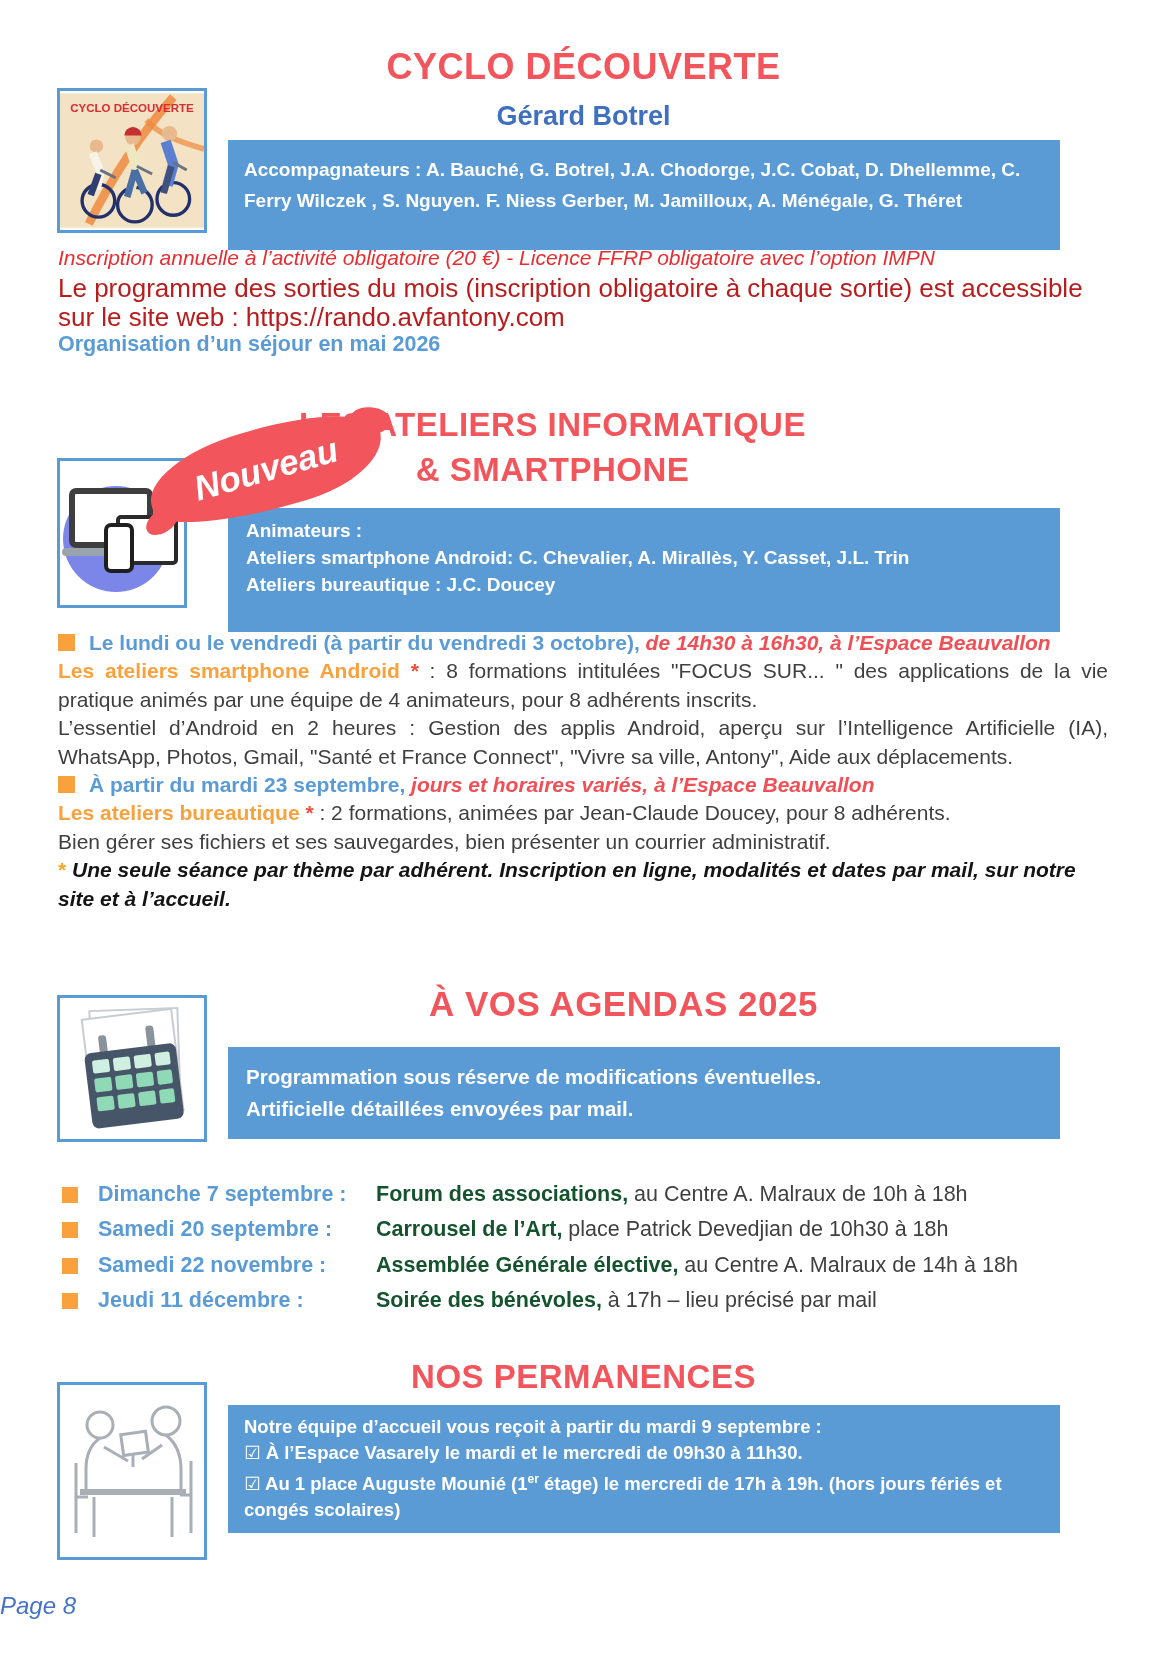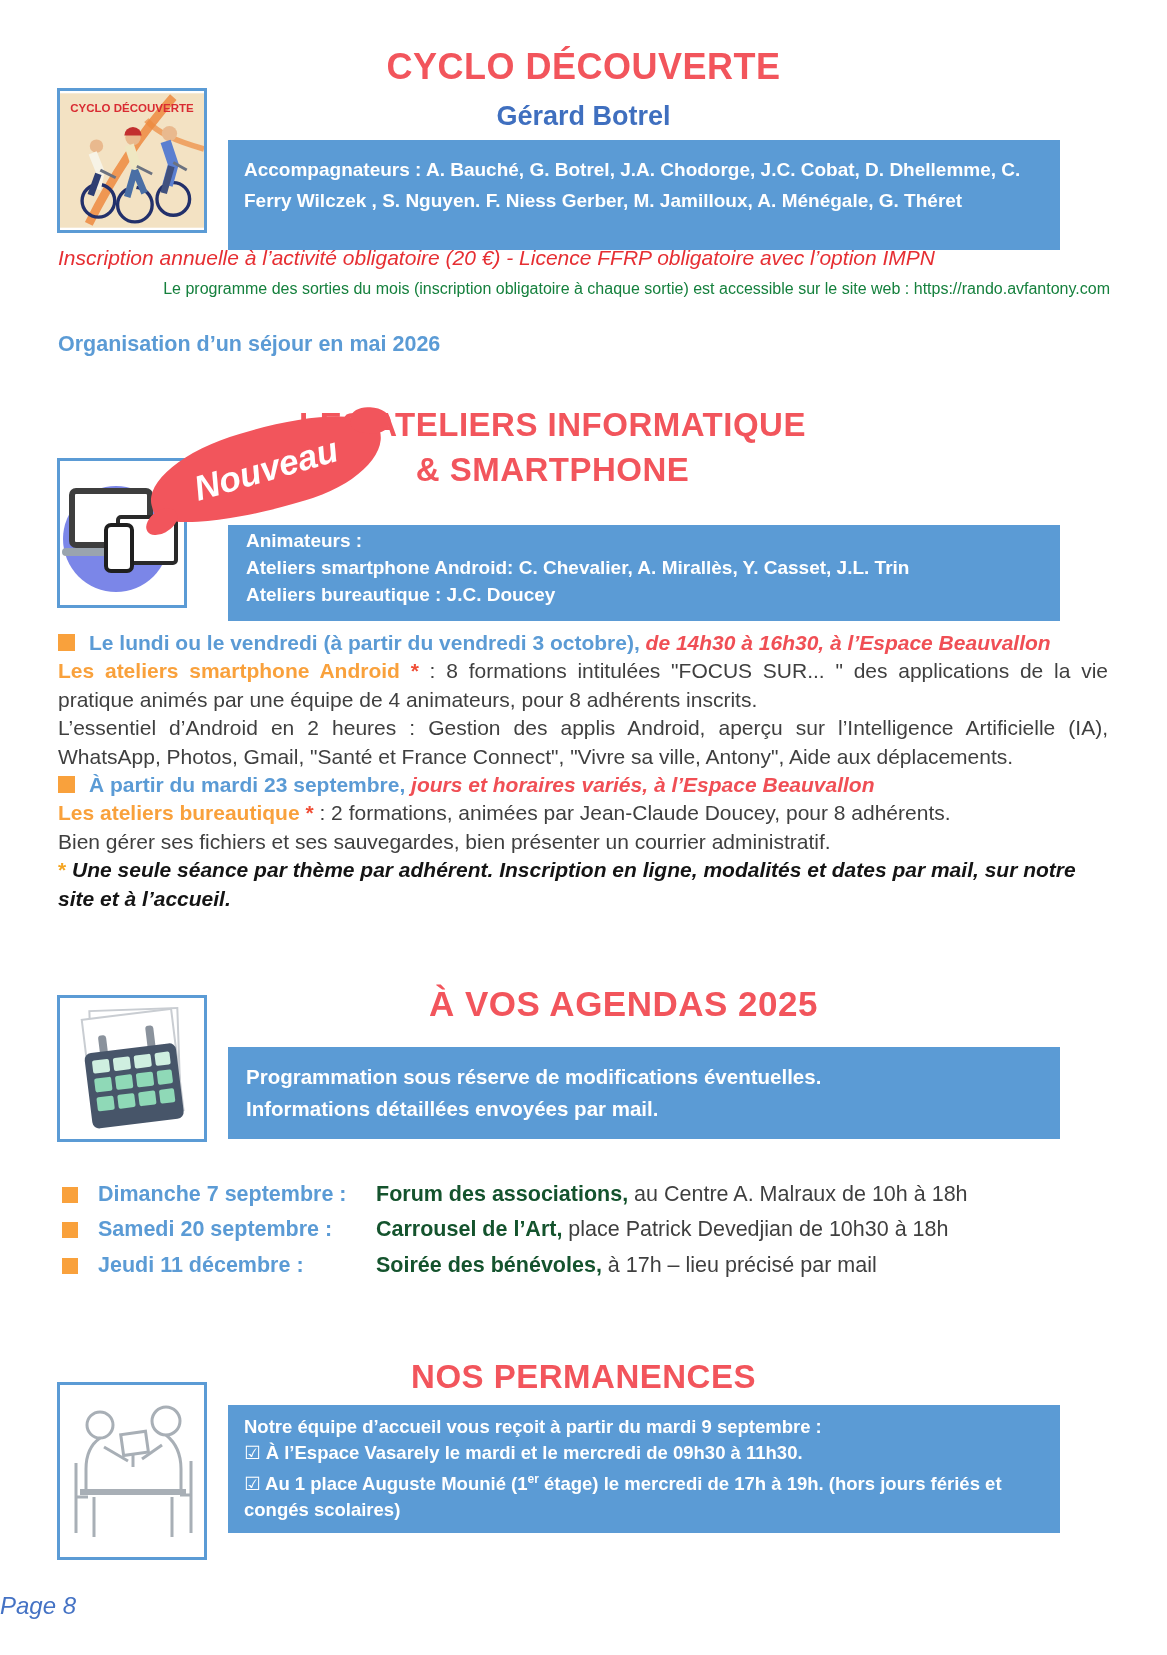--- a/index.html
+++ b/index.html
@@ -12,26 +12,26 @@
 
   .iconbox{position:absolute;background:#fff;border:3px solid #5B9BD5;box-sizing:border-box;overflow:hidden;}
   #cyclo-img{left:57px;top:88px;width:150px;height:145px;}
   #devices-box{left:57px;top:458px;width:130px;height:150px;}
   #calendar-box{left:57px;top:995px;width:150px;height:147px;}
   #people-box{left:57px;top:1382px;width:150px;height:178px;}
   .iconbox svg{display:block;width:100%;height:100%;}
 
   .bluebox{position:absolute;left:228px;width:832px;background:#5B9BD5;color:#ffffff;font-weight:700;box-sizing:border-box;}
   #box-accomp{top:140px;height:110px;padding:14px 16px;font-size:19px;line-height:31px;}
-  #box-anim{top:525px;height:96px;padding:2px 18px;font-size:19px;line-height:27px;}
+  #box-anim{top:508px;height:124px;padding:9px 18px;font-size:19px;line-height:27px;}
   #box-prog{top:1047px;height:92px;padding:14px 18px;font-size:20.5px;line-height:32px;}
   #box-perm{top:1405px;height:128px;padding:9px 16px;font-size:18.5px;line-height:26px;}
 
   #inscription{position:absolute;left:58px;top:246px;font-size:21px;font-style:italic;color:#E62E32;font-weight:500;}
-  #programme{position:absolute;left:58px;top:274px;width:1052px;font-size:16px;line-height:29px;color:#15803d;text-align:right;}
+  #programme{position:absolute;left:58px;top:274px;width:1052px;font-size:26px;line-height:29px;color:#b91c1c;}
   #sejour{position:absolute;left:58px;top:332px;font-size:21.5px;font-weight:700;color:#5B9BD5;}
 
   #ateliers-title{position:absolute;left:0;top:402px;width:1105px;text-align:center;color:#F2555C;font-weight:700;font-size:33px;line-height:45px;letter-spacing:.5px;}
 
   #nouveau{position:absolute;left:146px;top:428px;width:240px;height:82px;background:#F2555C;
     transform:rotate(-16deg);border-radius:46% 54% 40% 60%/58% 46% 60% 40%;
     display:flex;align-items:center;justify-content:center;z-index:4;
     color:#fff;font-size:35px;font-style:italic;font-weight:700;}
   #nouveau::after{content:"";position:absolute;right:-14px;top:10px;width:40px;height:26px;background:#F2555C;border-radius:50% 60% 55% 45%;transform:rotate(18deg);}
   #nouveau::before{content:"";position:absolute;left:-12px;bottom:8px;width:34px;height:22px;background:#F2555C;border-radius:60% 45% 55% 50%;transform:rotate(-14deg);}
@@ -163,33 +163,38 @@
             <rect x="54" y="95" width="17" height="14" rx="2"></rect>
           <rect x="75" y="95" width="17" height="14" rx="2"></rect>
             <rect x="96" y="95" width="15" height="14" rx="2"></rect>
         </g>
       </g>
     </svg>
   </div>
 
   <div class="bluebox" id="box-prog">
     <div>Programmation sous réserve de modifications éventuelles.</div>
-    <div>Informations détaillées envoyées par mail.</div>
+    <div>Artificielle détaillées envoyées par mail.</div>
   </div>
 
   <div id="agenda-list">
     <div class="agrow">
       <span class="bullet2"></span>
       <span class="date">Dimanche 7 septembre :</span>
       <span class="rest"><span class="ename">Forum des associations,</span><span> au Centre A. Malraux de 10h à 18h</span></span>
     </div>
     <div class="agrow">
       <span class="bullet2"></span>
       <span class="date">Samedi 20 septembre :</span>
       <span class="rest"><span class="ename">Carrousel de l’Art,</span><span> place Patrick Devedjian de 10h30 à 18h</span></span>
+    </div>
+    <div class="agrow">
+      <span class="bullet2"></span>
+      <span class="date">Samedi 22 novembre :</span>
+      <span class="rest"><span class="ename">Assemblée Générale élective,</span><span> au Centre A. Malraux de 14h à 18h</span></span>
     </div>
     <div class="agrow">
       <span class="bullet2"></span>
       <span class="date">Jeudi 11 décembre :</span>
       <span class="rest"><span class="ename">Soirée des bénévoles,</span><span> à 17h – lieu précisé par mail</span></span>
     </div>
   </div>
 
   <div class="title" id="perm-title">NOS PERMANENCES</div>
 

